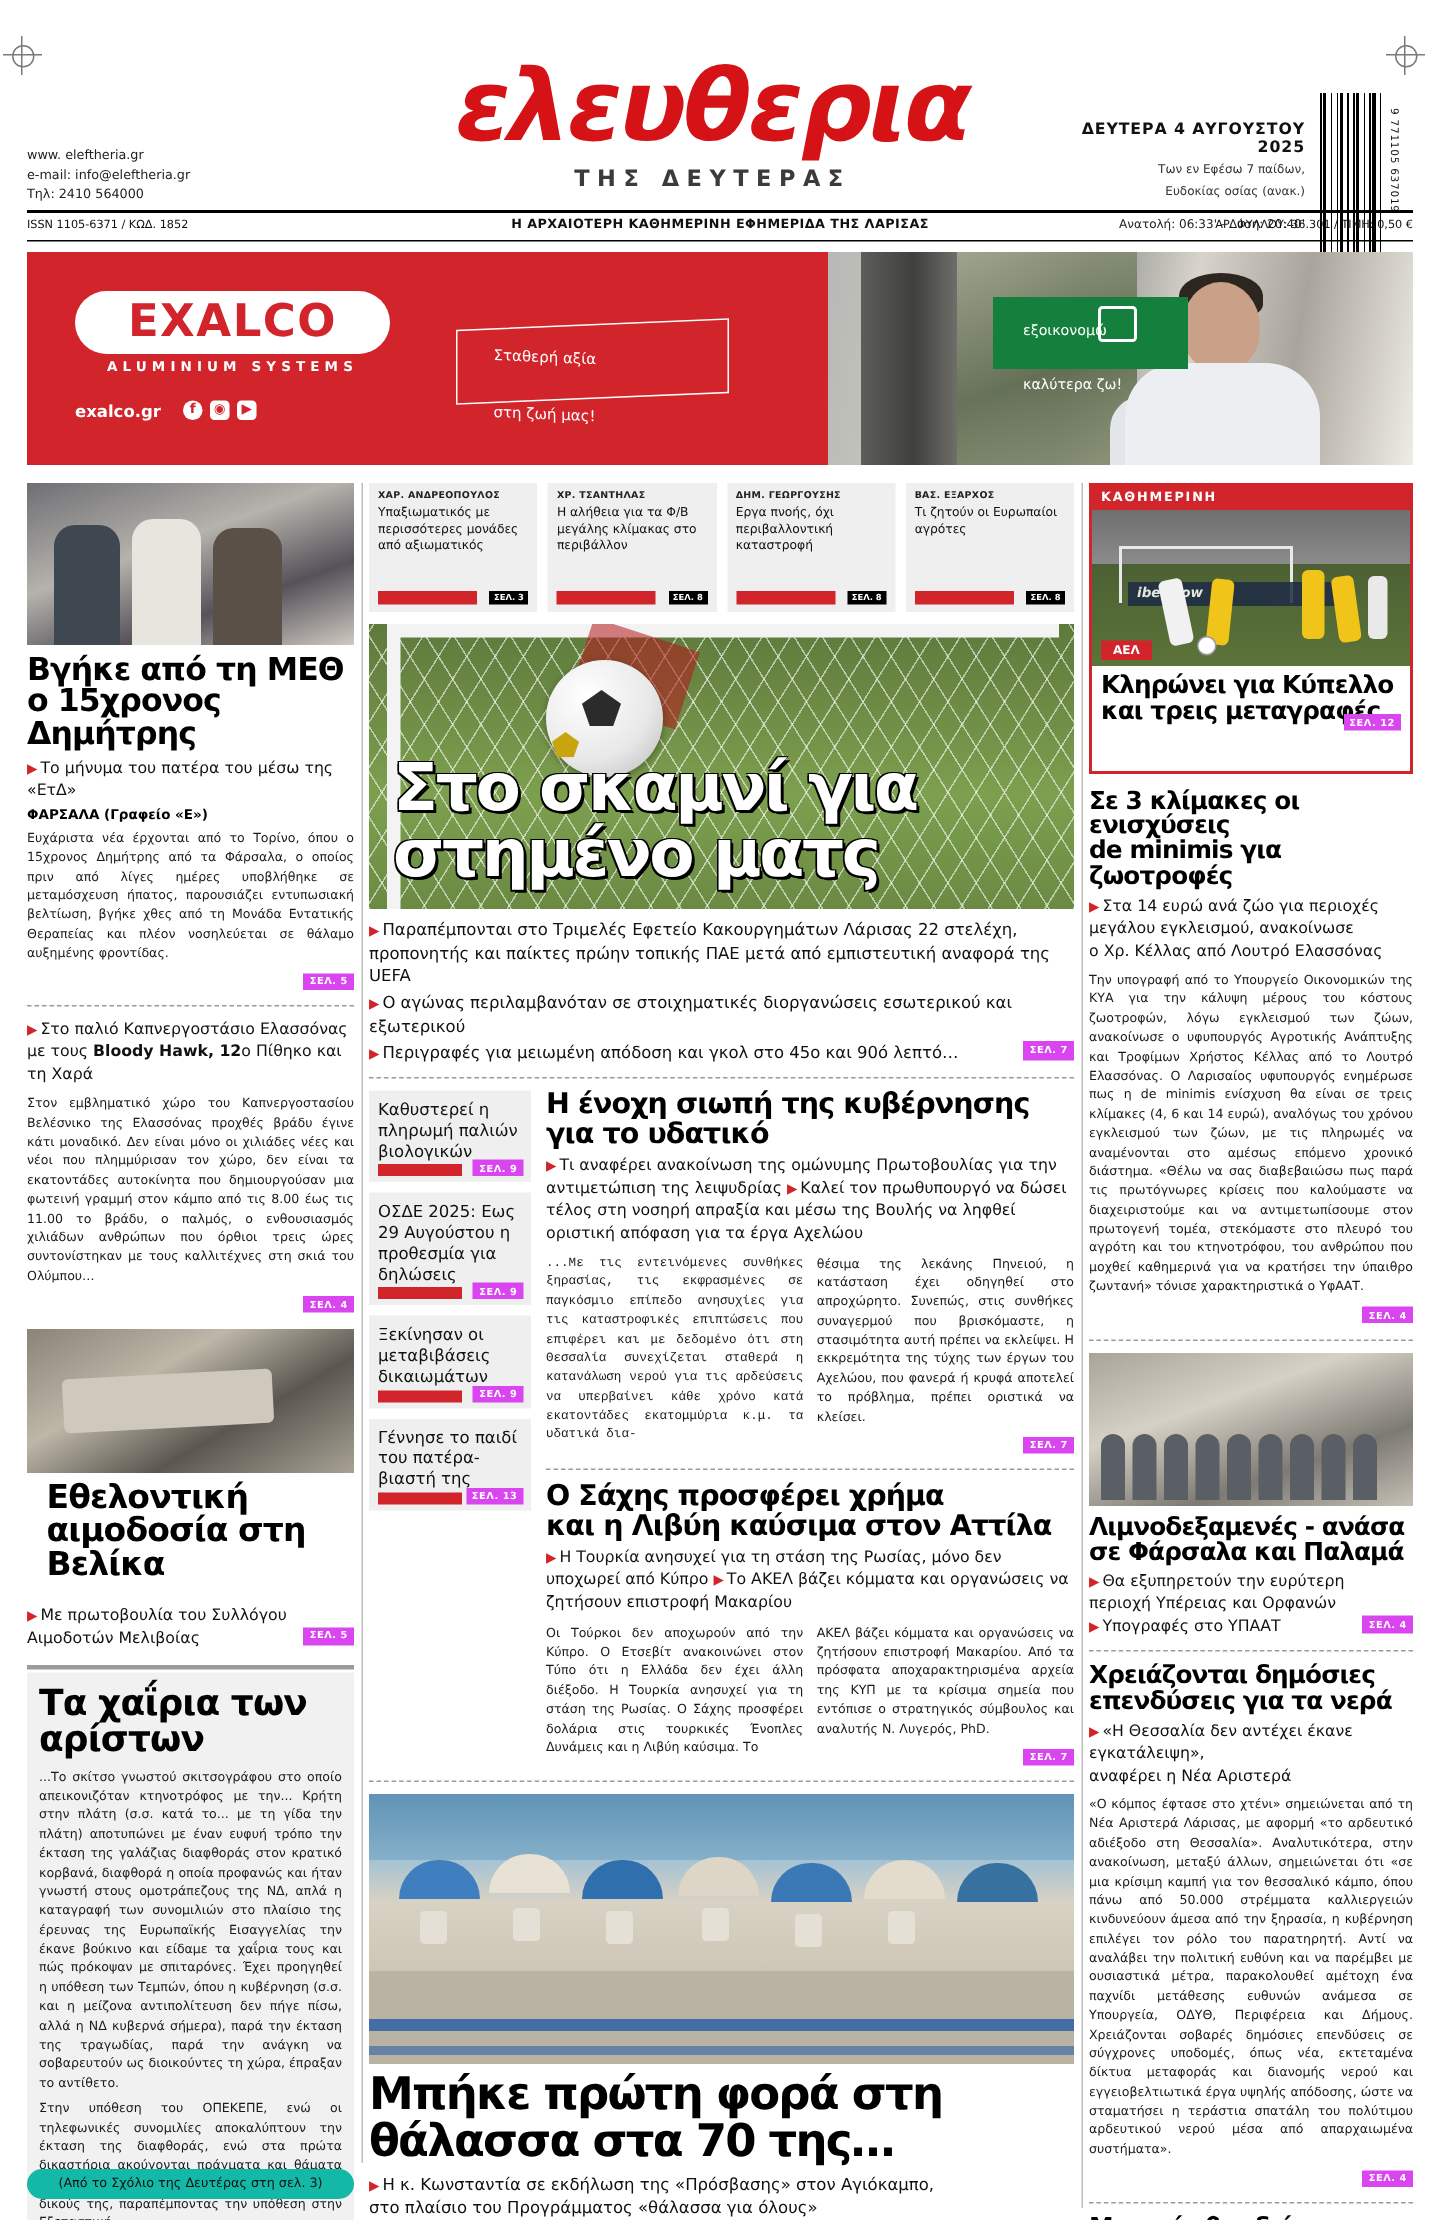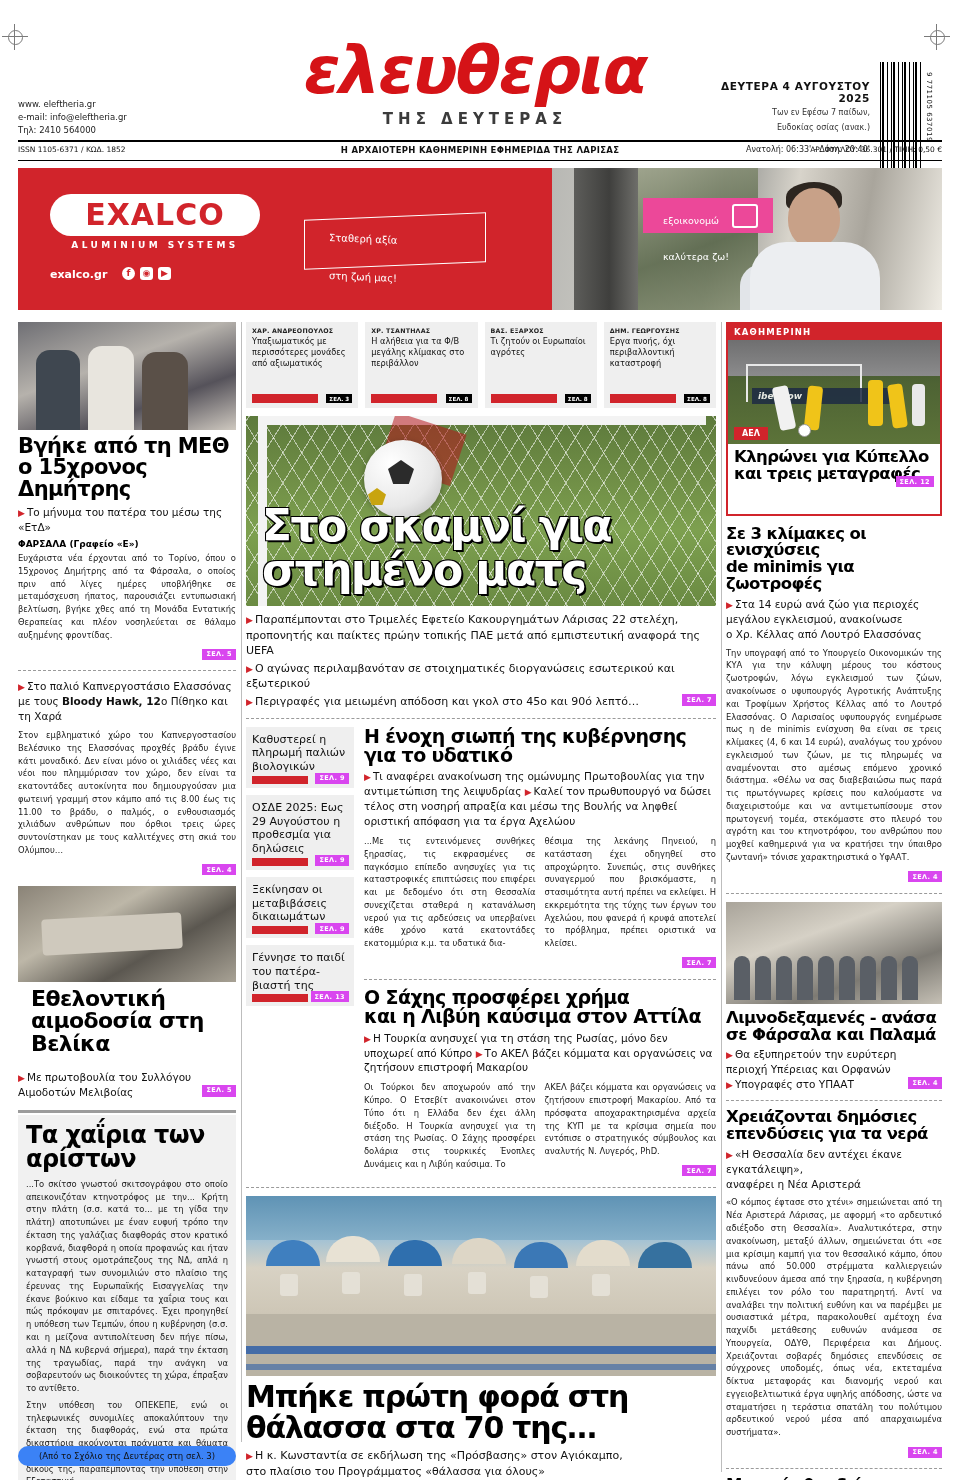--- a/index.html
+++ b/index.html
@@ -51,21 +51,21 @@
   
   .adbanner{position:absolute;left:18px;top:168px;width:924px;height:142px;background:#d1242b;overflow:hidden;}
   .ad-photo{position:absolute;right:0;top:0;width:390px;height:142px;
     background:linear-gradient(100deg,#b8b8b4 0%,#cfcdc6 28%,#8d8f8c 42%,#d8d4cb 60%,#a9a59c 78%,#efece4 100%);}
   .ad-photo .door{position:absolute;left:22px;top:0;width:64px;height:142px;background:linear-gradient(90deg,#5d5d5a,#3f3f3d 55%,#6e6e6a);}
   .ad-photo .glass{position:absolute;left:86px;top:0;width:120px;height:142px;background:linear-gradient(160deg,#9aa088,#5e6b4f 55%,#8a9377);opacity:.92;}
   .ad-photo .man-head{position:absolute;left:236px;top:20px;width:52px;height:60px;border-radius:50% 50% 46% 46%;background:#c8a188;}
   .ad-photo .man-hair{position:absolute;left:234px;top:14px;width:56px;height:30px;border-radius:50% 50% 30% 30%;background:#2d2620;}
   .ad-photo .man-body{position:absolute;left:198px;top:74px;width:130px;height:68px;border-radius:36px 36px 0 0;background:#eceef1;}
   .ad-photo .man-arm{position:absolute;left:188px;top:96px;width:44px;height:46px;border-radius:22px 8px 0 0;background:#e2e5e9;}
-  .ad-redtag{position:absolute;right:169px;top:30px;width:130px;height:35px;background:#ec4899;}
+  .ad-redtag{position:absolute;right:150px;top:30px;width:130px;height:48px;background:#15803d;}
   .ad-redtag span{display:block;padding:8px 0 0 10px;color:#fff;font-size:9.5px;line-height:1.45;font-weight:500;}
   .ad-tagicon{position:absolute;right:184px;top:36px;width:22px;height:20px;border:2px solid #fff;border-radius:3px;}
   .exalco-logo{position:absolute;left:32px;top:26px;width:210px;height:42px;background:#fff;border-radius:21px;}
   .exalco-logo .txt{display:block;text-align:center;line-height:42px;font-size:30px;font-weight:bold;letter-spacing:1px;color:#d1242b;font-family:"DejaVu Sans","Liberation Sans",sans-serif;}
   .exalco-sub{position:absolute;left:32px;top:72px;width:210px;text-align:center;color:#fff;font-size:9px;letter-spacing:3.4px;font-weight:bold;}
   .exalco-url{position:absolute;left:32px;top:100px;color:#fff;font-size:11px;font-weight:bold;}
   .social{position:absolute;left:104px;top:99px;display:flex;gap:5px;}
   .social i{display:block;width:13px;height:13px;border-radius:3px;background:#fff;color:#d1242b;font-style:normal;font-size:9px;line-height:13px;text-align:center;font-weight:bold;}
   .social i.round{border-radius:50%;}
   .ad-slogan{position:absolute;left:286px;top:48px;width:180px;height:48px;border:1px solid #fff;transform:skewY(-2.4deg);}
@@ -148,21 +148,21 @@
   .beachphoto .lane{position:absolute;left:0;bottom:22px;width:100%;height:8px;background:#2f5fa8;opacity:.85;}
   .beachphoto .lane2{position:absolute;left:0;bottom:6px;width:100%;height:6px;background:#2f5fa8;opacity:.6;}
   .beachphoto .umb{position:absolute;width:54px;height:26px;border-radius:27px 27px 0 0;}
   .beachphoto .chair{position:absolute;width:18px;height:22px;background:#e4e0d6;border-radius:3px;}
 
   
   .ph-group{height:102px;background:linear-gradient(160deg,#a9a49a,#d6d1c6 35%,#7d7a73 70%,#c5c0b5);position:relative;}
   .ph-group .row{position:absolute;left:8px;bottom:4px;display:flex;gap:5px;}
   .ph-group .row span{display:block;width:16px;height:44px;border-radius:8px 8px 0 0;background:#5a5f66;}
 
-  .footnote{position:absolute;left:18px;top:1446px;width:218px;height:20px;background:#3b82f6;border-radius:10px;
+  .footnote{position:absolute;left:18px;top:1446px;width:218px;height:20px;background:#14b8a6;border-radius:10px;
     text-align:center;font-size:8.5px;line-height:20px;color:#111;}
 </style>
 </head>
 <body>
 
 <div class="page">
 
   <div class="cropmark" style="left:2px;top:24px;">
       <div class="cm-circle"></div>
     </div>
@@ -294,28 +294,28 @@
       <div class="bar"></div>
       <div class="sel2">ΣΕΛ. 3</div>
     </div>
     <div class="opbox">
       <div class="nm">ΧΡ. ΤΣΑΝΤΗΛΑΣ</div>
       <div class="tt">Η αλήθεια για τα Φ/Β μεγάλης κλίμακας στο περιβάλλον</div>
       <div class="bar"></div>
       <div class="sel2">ΣΕΛ. 8</div>
     </div>
     <div class="opbox">
+      <div class="nm">ΔΗΜ. ΓΕΩΡΓΟΥΣΗΣ</div>
+      <div class="tt">Εργα πνοής, όχι περιβαλλοντική καταστροφή</div>
+      <div class="bar"></div>
+      <div class="sel2">ΣΕΛ. 8</div>
+    </div>
+    <div class="opbox">
       <div class="nm">ΒΑΣ. ΕΞΑΡΧΟΣ</div>
       <div class="tt">Τι ζητούν οι Ευρωπαίοι αγρότες</div>
-      <div class="bar"></div>
-      <div class="sel2">ΣΕΛ. 8</div>
-    </div>
-    <div class="opbox">
-      <div class="nm">ΔΗΜ. ΓΕΩΡΓΟΥΣΗΣ</div>
-      <div class="tt">Εργα πνοής, όχι περιβαλλοντική καταστροφή</div>
       <div class="bar"></div>
       <div class="sel2">ΣΕΛ. 8</div>
     </div>
   </div>
 
   <div class="colC" style="top:416px;">
 
     <div class="photo mainphoto">
       <div class="net"></div>
       <div class="post"></div>
@@ -358,21 +358,21 @@
         </div>
       </div>
 
       <div style="flex:1;">
         <div class="h1" style="font-size:19px;">Η ένοχη σιωπή της κυβέρνησης για το υδατικό</div>
         <div class="kicker" style="margin-top:4px;">
           <span class="tri">▶</span><span>Τι αναφέρει ανακοίνωση της ομώνυμης Πρωτοβουλίας για την αντιμετώπιση της λειψυδρίας</span>
           <span class="tri">▶</span><span>Καλεί τον πρωθυπουργό να δώσει τέλος στη νοσηρή απραξία και μέσω της Βουλής να ληφθεί οριστική απόφαση για τα έργα Αχελώου</span>
         </div>
         <div style="display:flex;gap:9px;margin-top:6px;">
-          <div class="body" style="flex:1;">...Με τις εντεινόμενες συνθήκες ξηρασίας, τις εκφρασμένες σε παγκόσμιο επίπεδο ανησυχίες για τις καταστροφικές επιπτώσεις που επιφέρει και με δεδομένο ότι στη Θεσσαλία συνεχίζεται σταθερά η κατανάλωση νερού για τις αρδεύσεις να υπερβαίνει κάθε χρόνο κατά εκατοντάδες εκατομμύρια κ.μ. τα υδατικά δια-</div>
+          <div class="body" style="flex:1;font-family:Liberation Mono, monospace;">...Με τις εντεινόμενες συνθήκες ξηρασίας, τις εκφρασμένες σε παγκόσμιο επίπεδο ανησυχίες για τις καταστροφικές επιπτώσεις που επιφέρει και με δεδομένο ότι στη Θεσσαλία συνεχίζεται σταθερά η κατανάλωση νερού για τις αρδεύσεις να υπερβαίνει κάθε χρόνο κατά εκατοντάδες εκατομμύρια κ.μ. τα υδατικά δια-</div>
           <div style="flex:1;">
             <div class="body">θέσιμα της λεκάνης Πηνειού, η κατάσταση έχει οδηγηθεί στο απροχώρητο. Συνεπώς, στις συνθήκες συναγερμού που βρισκόμαστε, η στασιμότητα αυτή πρέπει να εκλείψει. Η εκκρεμότητα της τύχης των έργων του Αχελώου, που φανερά ή κρυφά αποτελεί το πρόβλημα, πρέπει οριστικά να κλείσει.</div>
             <div class="sel-wrap"><span class="sel">ΣΕΛ. 7</span></div>
           </div>
         </div>
 
         <div class="dash"></div>
 
         <div class="h1" style="font-size:19px;">
           <div>Ο Σάχης προσφέρει χρήμα</div>

